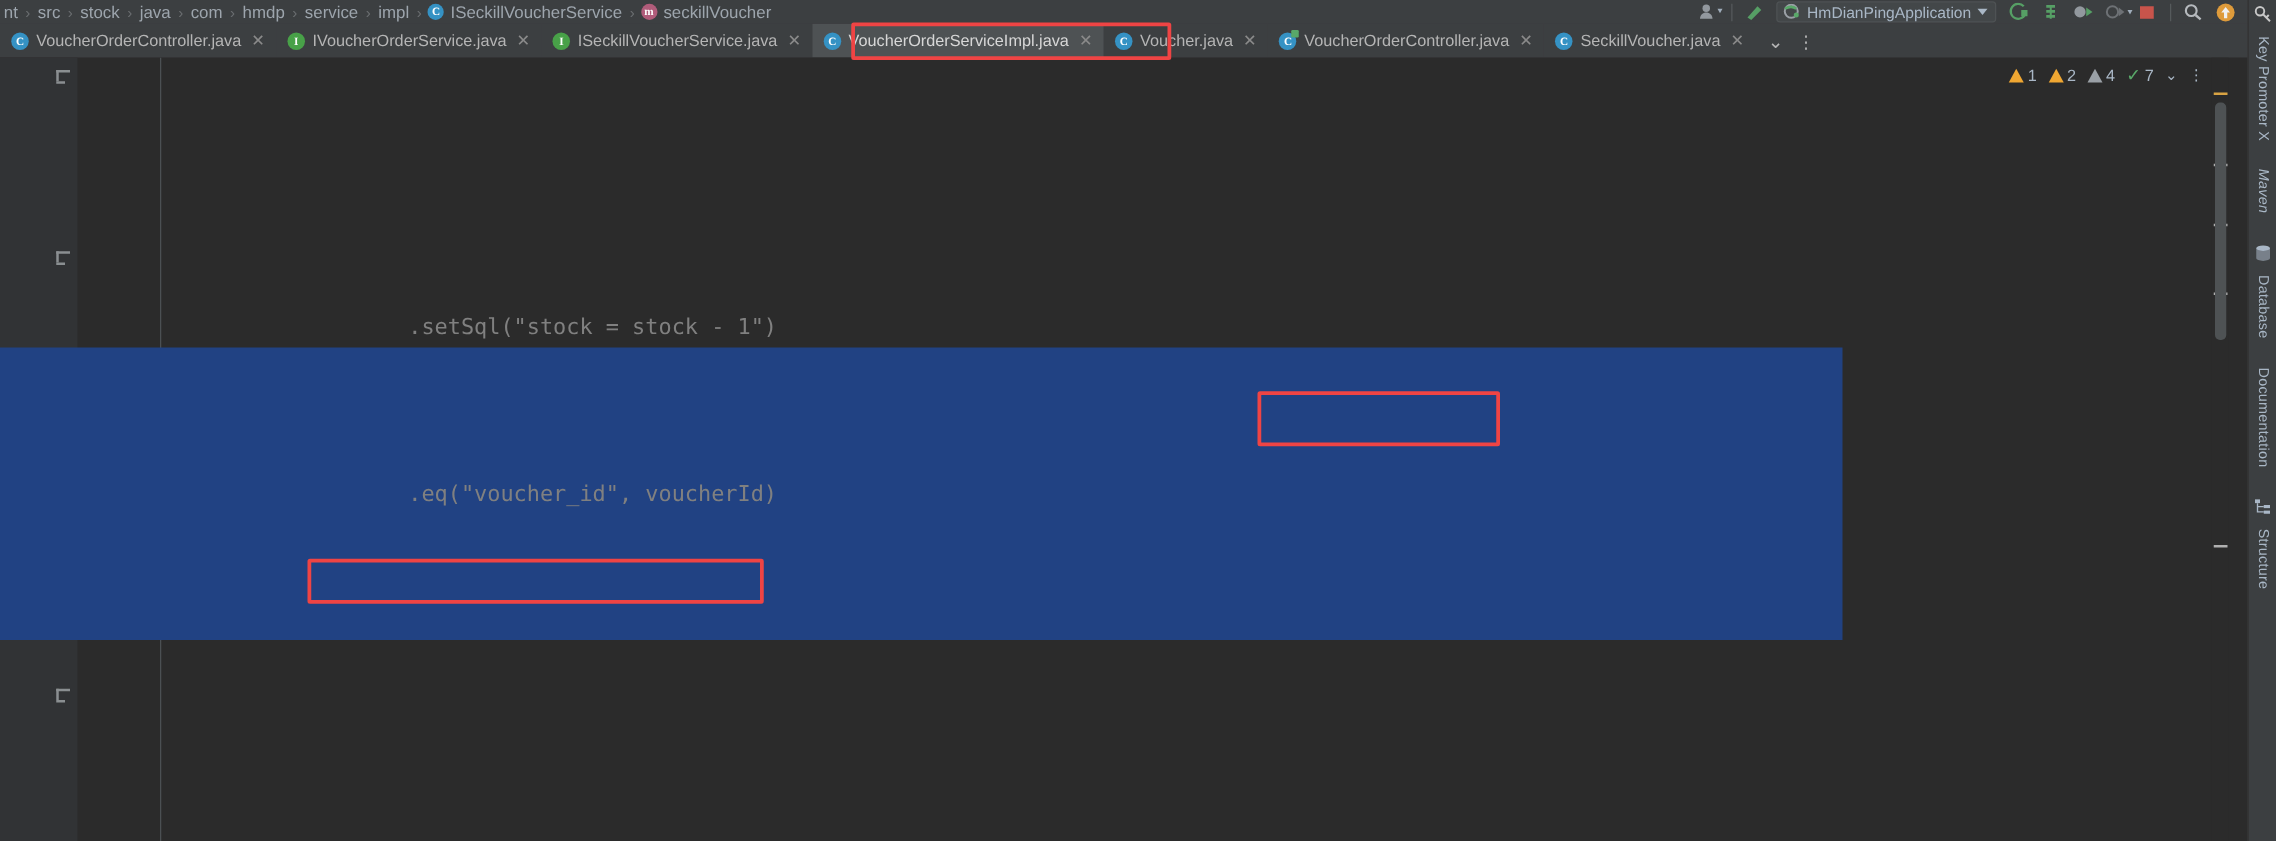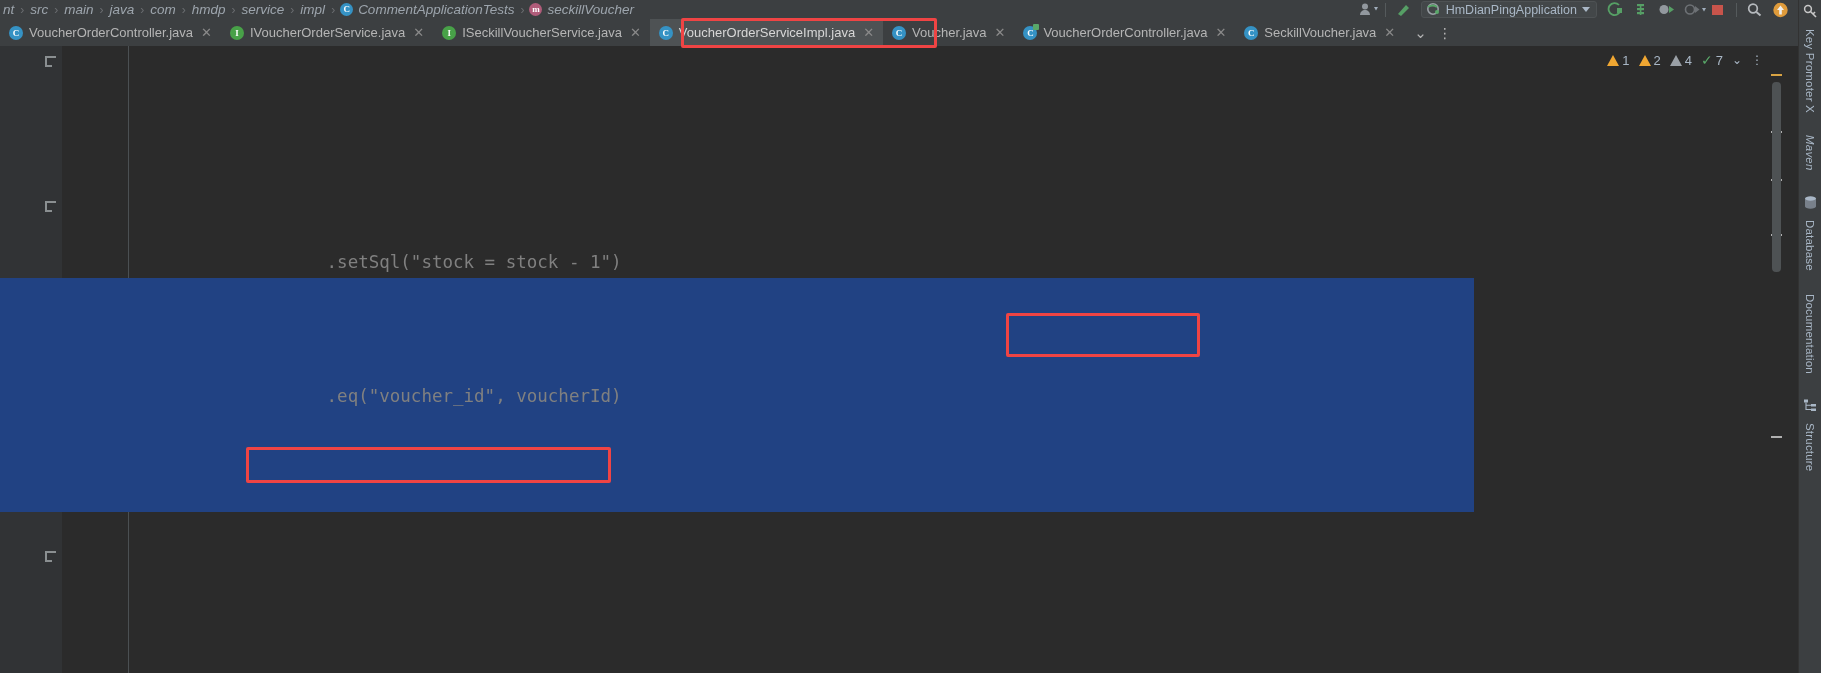--- a/index.html
+++ b/index.html
@@ -10,21 +10,21 @@
     overflow: hidden;
   }
   #root { position: relative; width: 1821px; height: 673px; background: #3c3f41; }
 
   
   .topbar {
     position: absolute; left: 0; top: 0; width: 1821px; height: 19px;
     background: #3c3f41; display: flex; align-items: center;
     font-size: 13px; color: #a9b7c6; white-space: nowrap; overflow: hidden;
   }
-  .crumb { color: #9da5ad; padding: 0 1px; font-size: 13.5px; font-style: italic; }
+  .crumb { color: #9da5ad; padding: 0 1px; font-size: 13.5px; }
   .crumb-sep { color: #6a6d70; padding: 0 5px; font-size: 12px; }
   .crumb-icon {
     display: inline-block; width: 13px; height: 13px; border-radius: 50%;
     font-size: 9px; line-height: 13px; text-align: center; color: #ffffff;
     font-weight: bold; margin-right: 4px; vertical-align: -2px;
     font-family: "Liberation Serif", serif;
   }
   .ic-class { background: #3592c4; }
   .ic-iface { background: #48a148; }
   .ic-method { background: #b05c7a; }
@@ -164,34 +164,34 @@
 <body>
 
 <div id="root">
 
   <div class="topbar">
     <div style="display:flex;align-items:center;padding-left:2px;">
       <span class="crumb">nt</span>
       <span class="crumb-sep">›</span>
       <span class="crumb">src</span>
       <span class="crumb-sep">›</span>
-      <span class="crumb">main</span>
+      <span class="crumb">stock</span>
       <span class="crumb-sep">›</span>
       <span class="crumb">java</span>
       <span class="crumb-sep">›</span>
       <span class="crumb">com</span>
       <span class="crumb-sep">›</span>
       <span class="crumb">hmdp</span>
       <span class="crumb-sep">›</span>
       <span class="crumb">service</span>
       <span class="crumb-sep">›</span>
       <span class="crumb">impl</span>
       <span class="crumb-sep">›</span>
       <span class="crumb-icon ic-class">C</span>
-      <span class="crumb">CommentApplicationTests</span>
+      <span class="crumb">ISeckillVoucherService</span>
       <span class="crumb-sep">›</span>
       <span class="crumb-icon ic-method">m</span>
       <span class="crumb">seckillVoucher</span>
     </div>
 
     <div class="toolbar-right">
 
       <span class="tb-icon">
         <svg width="24" height="15" viewBox="0 0 24 15">
           <circle cx="6" cy="4.5" r="3" fill="#9aa0a6"></circle>

